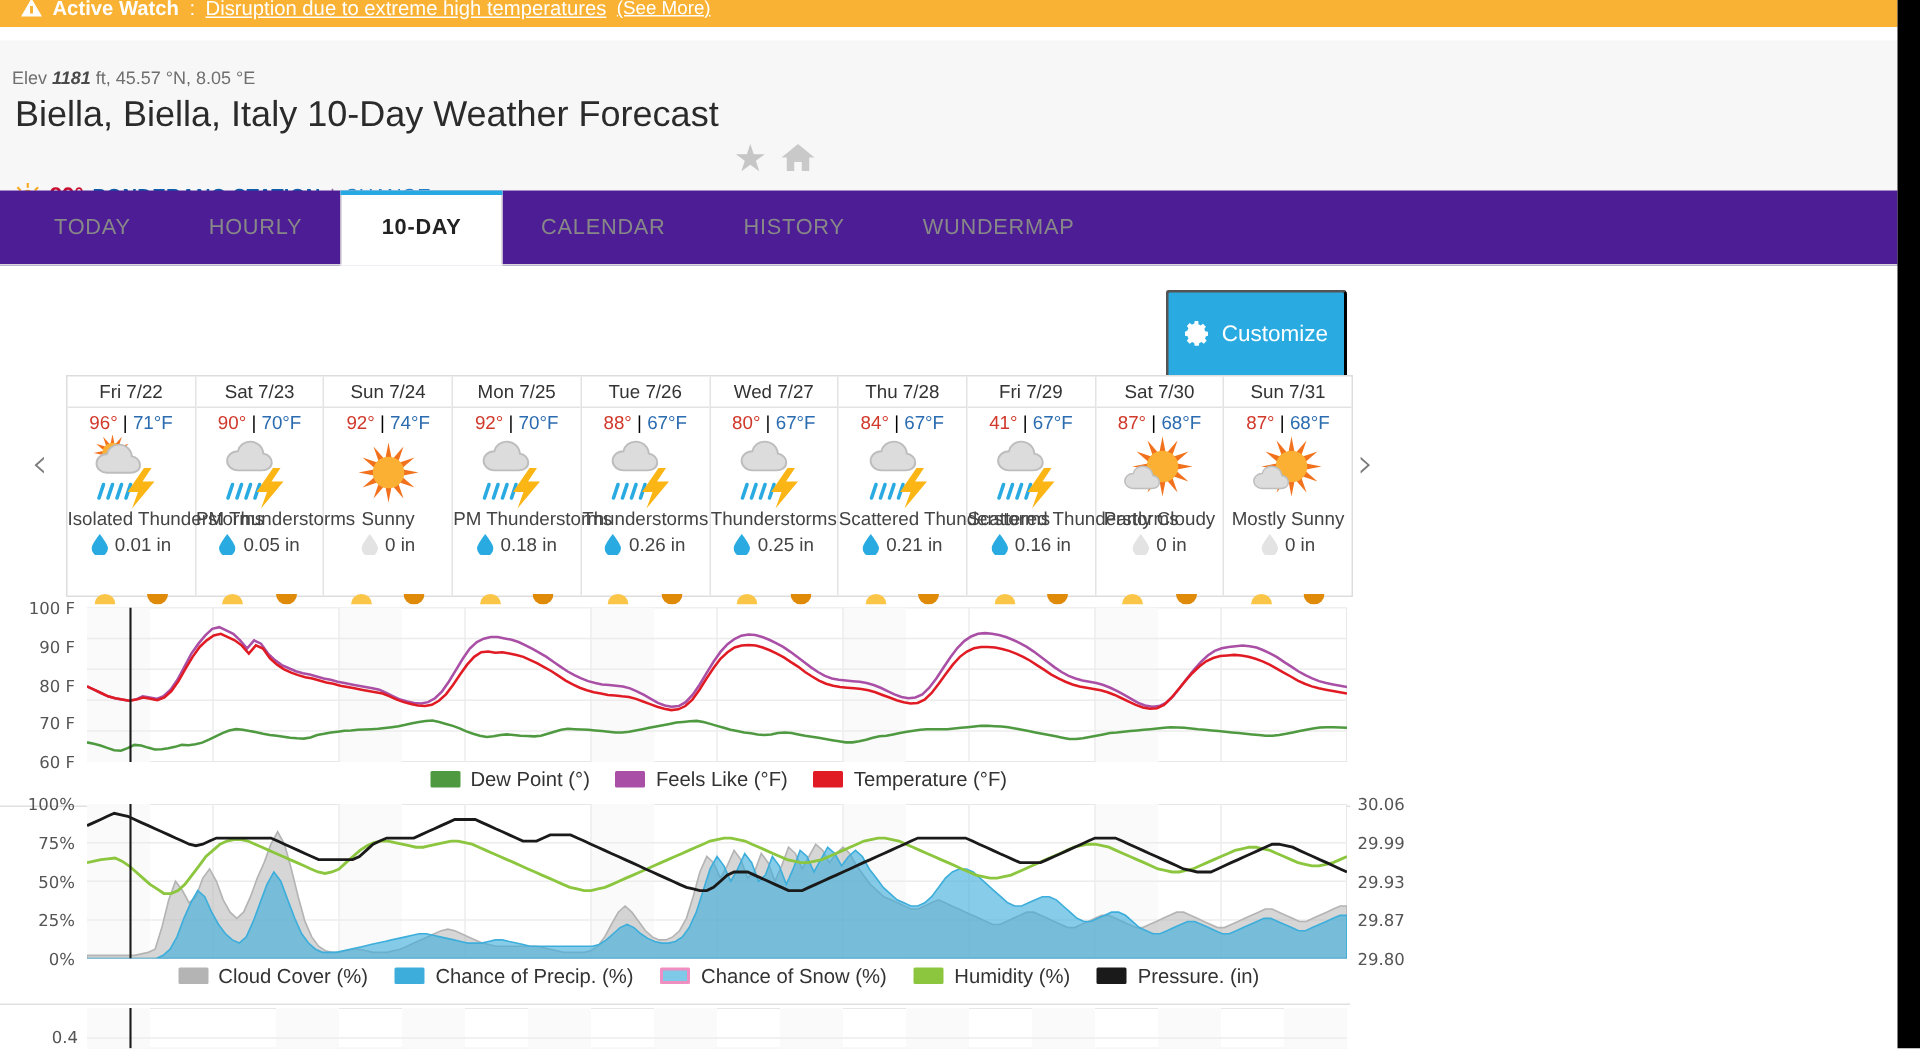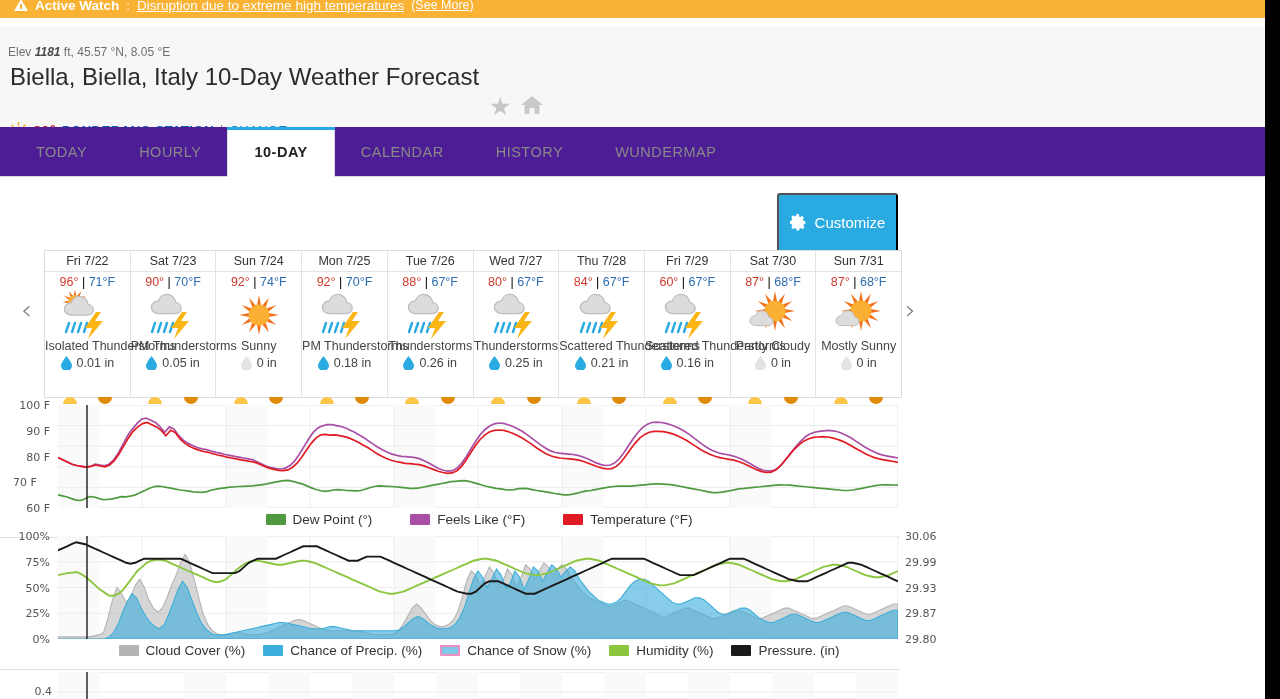--- a/index.html
+++ b/index.html
@@ -131,21 +131,21 @@
   
   .chart { position: absolute; }
   .axis-lbl {
     position: absolute; font-size: 11px; color: #555;
     font-family: "DejaVu Sans", sans-serif; text-align: right;
   }
   .axis-lbl-l { position: absolute; font-size: 11px; color: #555;
     font-family: "DejaVu Sans", sans-serif; text-align: left; }
   .legend {
     position: absolute; display: flex; align-items: center;
-    justify-content: center; gap: 38px; font-size: 13.5px; color: #333;
+    justify-content: center; gap: 17px; font-size: 13.5px; color: #333;
   }
   .legend-item { display: flex; align-items: center; gap: 7px; white-space: nowrap; }
   .swatch { width: 20px; height: 11px; flex: none; border-radius: 1px; }
   .hr-line { position: absolute; height: 1px; background: #e0e0e0; }
 </style>
 </head>
 <body>
 
 <div id="page">
 
@@ -457,21 +457,21 @@
                 <path d="M0 7 A7 7 0 0114 7z" fill="#fbc647"></path>
               </svg></span>
             <span class="dome-i"><svg width="14" height="7" viewBox="0 0 14 7">
                 <path d="M0 0 A7 7 0 0014 0z" fill="#e08a0a"></path>
               </svg></span>
           </div>
         </div>
         <div class="fc-day">
           <div class="fc-date">Fri 7/29</div>
           <div class="fc-sep"></div>
-          <div class="fc-temps"><span class="hi">60°</span><span> | </span><span class="lo">67°F</span></div>
+          <div class="fc-temps"><span class="hi">41°</span><span> | </span><span class="lo">67°F</span></div>
           <div class="fc-icon"><svg width="58" height="50" viewBox="0 0 58 50">
               <g transform="translate(5,6) scale(0.8)">
                 <path d="M12 22c-5 0-9-3.6-9-8s4-8 9-8c1-4.6 5.2-8 10.2-8 5.8 0 10.6 4.4 11 10 4 .5 7 3.7 7 7.4 0 4.2-3.6 6.6-8 6.6z" fill="#dcdcdc" stroke="#bdbdbd" stroke-width="1.6"></path>
               </g>
               <g stroke="#29abe2" stroke-width="2.4" stroke-linecap="round">
       <line x1="11" y1="33" x2="8" y2="42"></line>
                 <line x1="17" y1="33" x2="14" y2="42"></line>
       <line x1="23" y1="33" x2="20" y2="42"></line>
                 <line x1="29" y1="33" x2="26" y2="42"></line>
               </g>
@@ -570,21 +570,21 @@
           </div>
         </div>
       </div>
   </div>
 
   <div class="chart" style="left:0;top:400px;width:930px;height:140px;">
     <div id="temp-axis">
         <div class="axis-lbl" style="left: 0px; top: -1px; width: 50px;">100 F</div>
         <div class="axis-lbl" style="left: 0px; top: 24.75px; width: 50px;">90 F</div>
         <div class="axis-lbl" style="left: 0px; top: 50.5px; width: 50px;">80 F</div>
-        <div class="axis-lbl" style="left: 0px; top: 76.25px; width: 50px; text-align: center;">70 F</div>
+        <div class="axis-lbl" style="left: 0px; top: 76.25px; width: 50px;">70 F</div>
         <div class="axis-lbl" style="left: 0px; top: 102px; width: 50px;">60 F</div>
       </div>
     <svg id="temp-svg" width="840" height="103" viewBox="0 0 840 103" style="position:absolute;left:58px;top:5px;">
         <rect x="0" y="0" width="840" height="103" fill="#fff" stroke="#e0e0e0" stroke-width="1"></rect>
         <rect x="0" y="0" width="42" height="103" fill="#fafafa"></rect>
         <rect x="168" y="0" width="42" height="103" fill="#fafafa"></rect>
         <rect x="336" y="0" width="42" height="103" fill="#fafafa"></rect>
         <rect x="504" y="0" width="42" height="103" fill="#fafafa"></rect>
         <rect x="672" y="0" width="42" height="103" fill="#fafafa"></rect>
         <line x1="84" y1="0" x2="84" y2="103" stroke="#ededed"></line>

